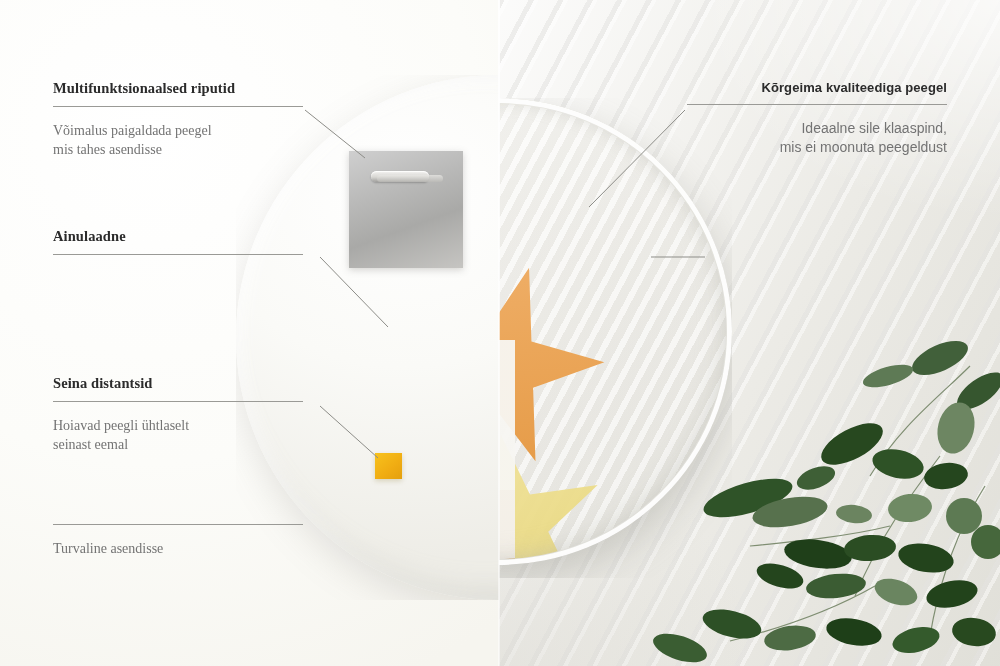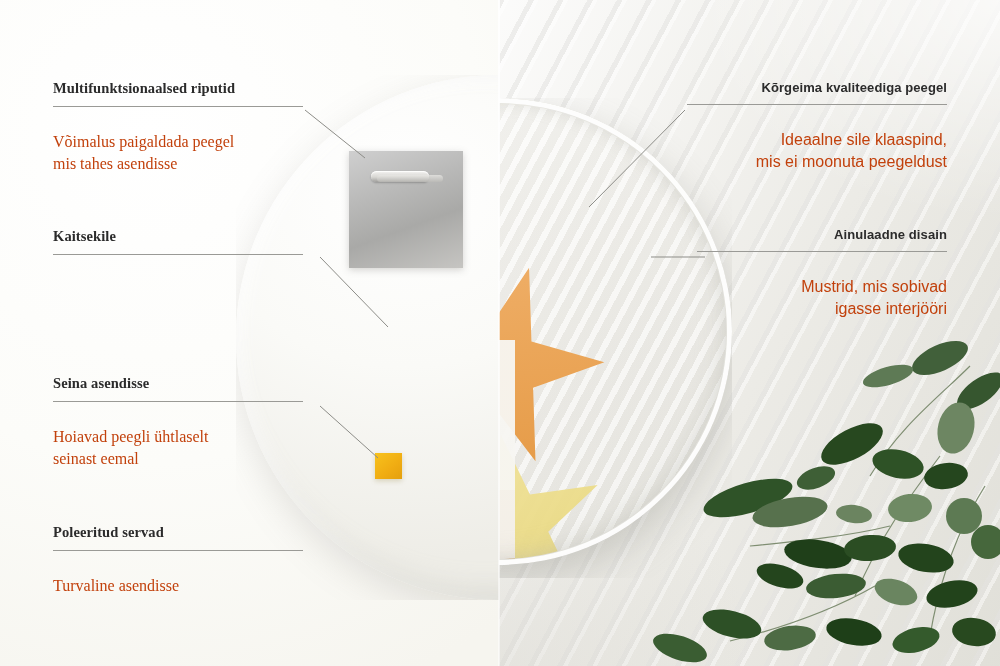--- a/index.html
+++ b/index.html
@@ -146,21 +146,21 @@
   .cal{position:absolute;width:250px;}
   .cal.left{left:53px;text-align:left;font-family:Liberation Serif, serif;}
   .cal.right{right:53px;text-align:right;}
   .cal h3{
     margin:0 0 9px 0;font-size:14.5px;font-weight:bold;color:#2b2b2b;
     letter-spacing:.1px;white-space:nowrap;
   }
   .cal.right h3{font-size:13px;}
   .cal .rule{height:1px;background:#9a9a96;width:100%;}
   .cal p{
-    margin:24px 0 0 0;font-size:16px;line-height:1.38;color:#c2410c;font-weight:normal;
+    margin:14px 0 0 0;font-size:14px;line-height:1.38;color:#737373;font-weight:normal;
   }
   .c1{top:80px;} .c2{top:228px;} .c3{top:375px;} .c4{top:524px;}
   .r1{top:80px;} .r2{top:227px;}
   .cal.right.r1{width:260px;}
   .cal.right.r2{width:250px;}
 
   
   .leaders{position:absolute;left:0;top:0;width:1000px;height:666px;pointer-events:none;}
 
   
@@ -220,47 +220,41 @@
     </g>
   </svg>
 
   <div class="cal left c1">
     <h3>Multifunktsionaalsed riputid</h3>
     <div class="rule"></div>
     <p>Võimalus paigaldada peegel<br>mis tahes asendisse</p>
   </div>
 
   <div class="cal left c2">
-    <h3>Kaitsekile</h3>
+    <h3>Ainulaadne</h3>
     <div class="rule"></div>
   </div>
 
   <div class="cal left c3">
-    <h3>Seina asendisse</h3>
+    <h3>Seina distantsid</h3>
     <div class="rule"></div>
     <p>Hoiavad peegli ühtlaselt<br>seinast eemal</p>
   </div>
 
   <div class="cal left c4">
-    <h3>Poleeritud servad</h3>
     <div class="rule"></div>
     <p>Turvaline asendisse</p>
   </div>
 
   <div class="cal right r1">
     <h3>Kõrgeima kvaliteediga peegel</h3>
     <div class="rule"></div>
     <p>Ideaalne sile klaaspind,<br>mis ei moonuta peegeldust</p>
   </div>
 
-  <div class="cal right r2">
-    <h3>Ainulaadne disain</h3>
-    <div class="rule"></div>
-    <p>Mustrid, mis sobivad<br>igasse interjööri</p>
-  </div>
 
   <svg class="foliage" viewBox="0 0 360 330">
     <g stroke="#7f8e72" stroke-width="1.2" fill="none">
       <path d="M330 30 C300 60 260 90 230 140"></path>
       <path d="M300 120 C270 160 240 200 215 260"></path>
       <path d="M250 190 C210 200 160 205 110 210"></path>
       <path d="M235 250 C200 270 150 290 90 305"></path>
       <path d="M345 150 C320 190 300 240 290 300"></path>
     </g>
     <g>

